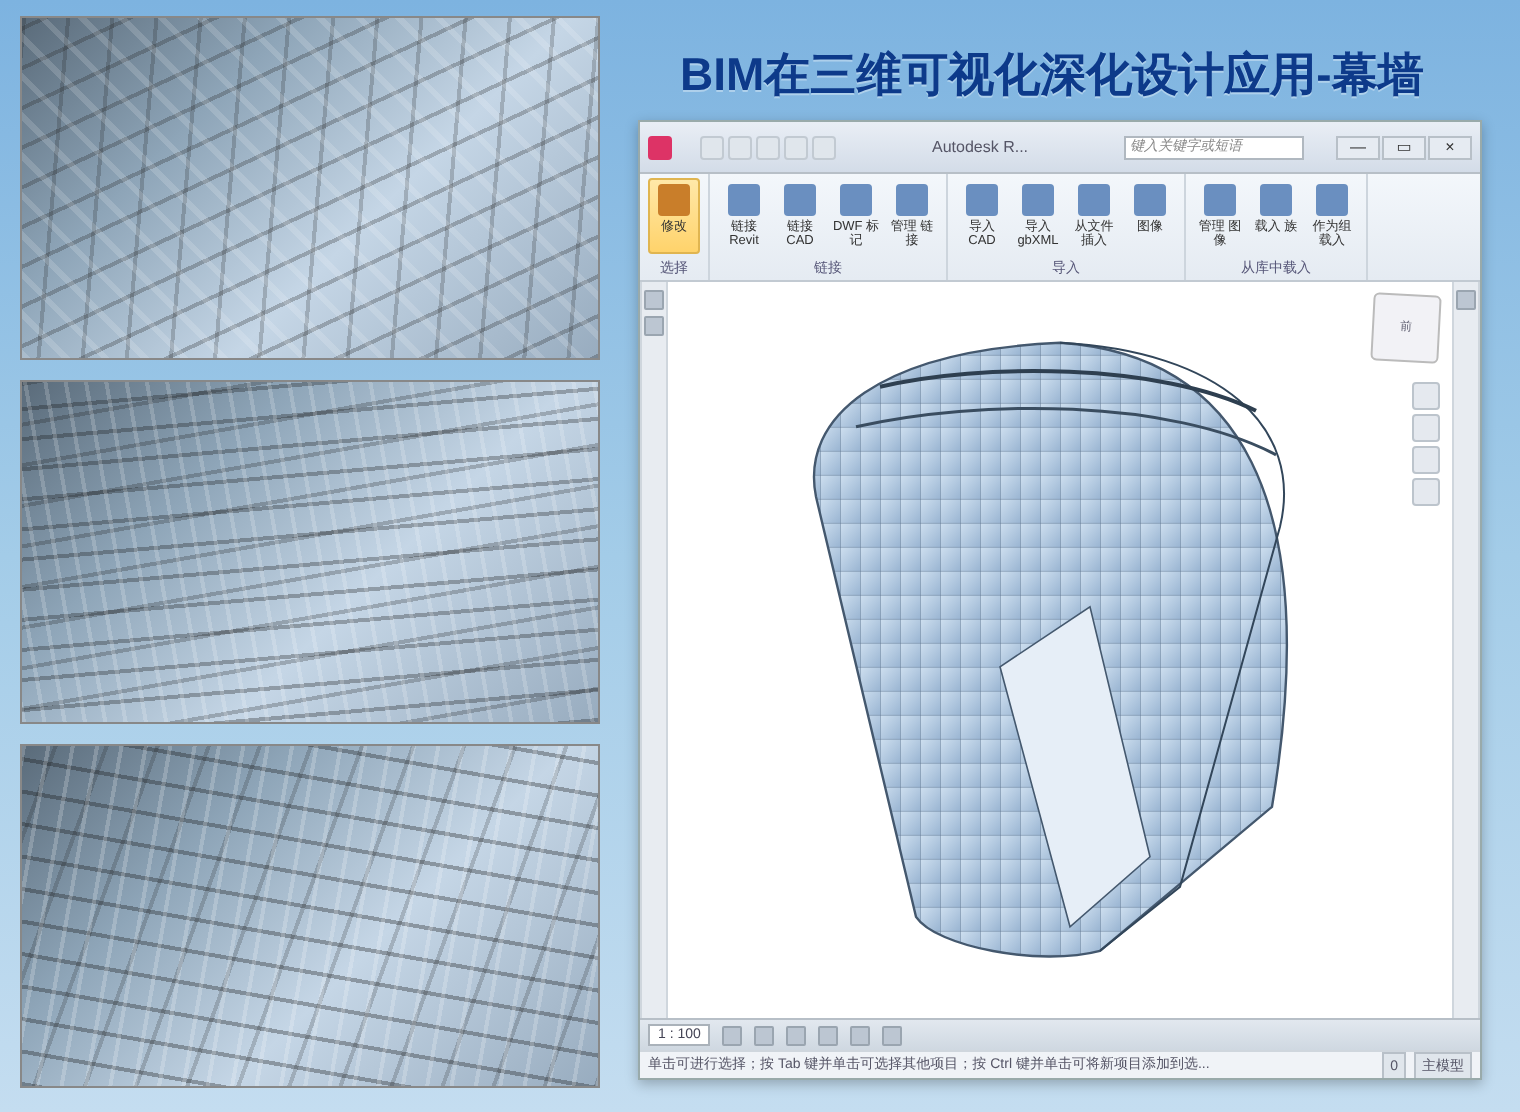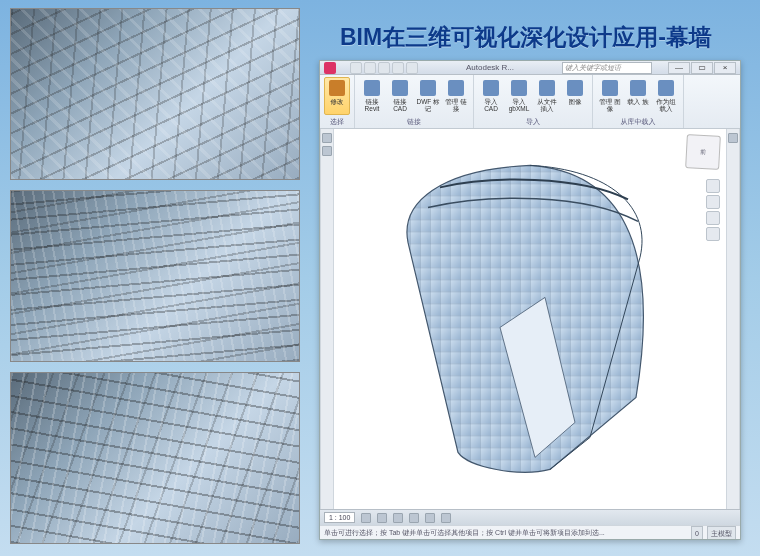--- a/index.html
+++ b/index.html
@@ -42,21 +42,21 @@
 }
 .app-window {
   position: absolute; left: 319px; top: 60px;
   width: 422px; height: 480px;
   background: #fff; border: 1px solid #9aa;
   box-shadow: 0 2px 6px rgba(0,0,0,.25);
   display: flex; flex-direction: column;
   font-size: 8px; color: #333;
 }
 .titlebar {
-  height: 14px; background: linear-gradient(#e9eef5,#d3dce8);
+  height: 26px; background: linear-gradient(#e9eef5,#d3dce8);
   display: flex; align-items: center; padding: 0 4px;
   border-bottom: 1px solid #b7bfc7;
   gap: 10px;
 }
 .app-icon { width:12px; height:12px; background:#d36; border-radius:2px; margin-right:4px; }
 .qat { display:flex; gap:2px; }
 .qat-btn { width:12px; height:12px; background:#e0e6ec; border:1px solid #c2cad2; border-radius:2px; }
 .titlebar-mid { flex:1; text-align:center; color:#556; }
 .search { width:90px; height:12px; background:#fff; border:1px solid #b0b8c0; font-size:7px; padding-left:2px; font-style:italic; color:#888; line-height:10px; }
 .win-btns { display:flex; gap:1px; margin-left:6px; }

